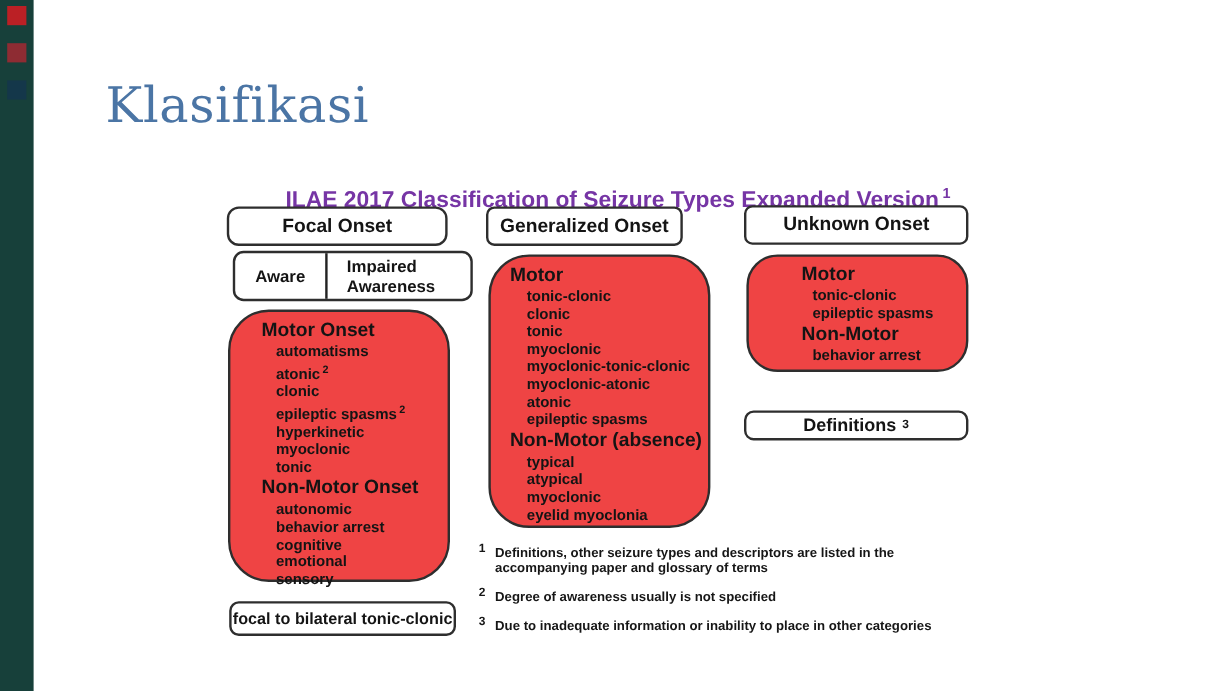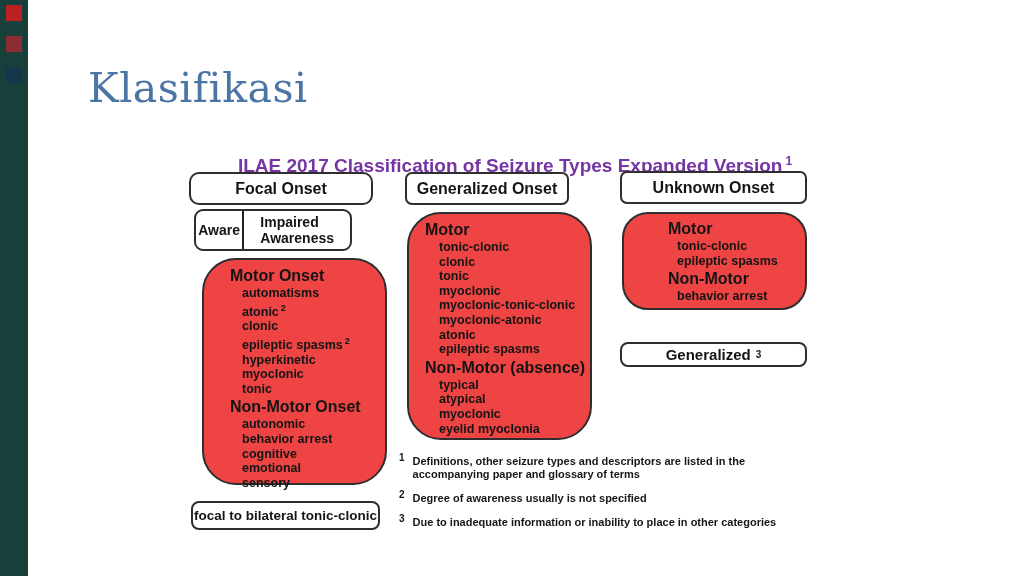--- a/index.html
+++ b/index.html
@@ -21,30 +21,30 @@
 
   
   .box{position:absolute;border:2px solid #2e2e2e;background:#fff;box-sizing:border-box;}
   .header-box{border-radius:7px;display:flex;align-items:center;justify-content:center;
               font-size:16px;font-weight:800;}
   #focalHeader{left:189px;top:172px;width:184px;height:33px;border-radius:10px;}
   #genHeader{left:405px;top:172px;width:164px;height:33px;}
   #unkHeader{left:620px;top:171px;width:187px;height:33px;}
 
   
-  .awareness-box{left:194px;top:209px;width:158px;height:42px;border-radius:9px;display:flex;}
+  .awareness-box{left:194px;top:209px;width:200px;height:42px;border-radius:9px;display:flex;}
   .aware-cell{width:75px;display:flex;align-items:center;justify-content:center;
               font-size:14px;font-weight:800;border-right:2px solid #222;}
   .impaired-cell{flex:1;display:flex;align-items:center;justify-content:center;text-align:left;
                  font-size:14px;font-weight:800;line-height:16px;padding:0 16px;}
 
   
   .round-box{background:#ef4444;}
   .focal-motor-box{left:190px;top:258px;width:185px;height:227px;border-radius:34px;
-                   padding:5px 6px 12px 26px;margin-left:12px;}
+                   padding:5px 6px 12px 26px;}
   .gen-box{left:407px;top:212px;width:185px;height:228px;border-radius:34px;
            padding:5px 2px 0 16px;}
   .unk-box{left:622px;top:212px;width:185px;height:98px;border-radius:26px;
            padding:4px 2px 0 44px;}
 
   .sec-title{font-size:16px;font-weight:800;line-height:21px;white-space:nowrap;}
   .sec-item{font-size:12.5px;font-weight:700;line-height:14.6px;margin-left:12px;white-space:nowrap;}
   .gen-box .sec-item{margin-left:14px;}
   .unk-box .sec-item{margin-left:9px;}
   .sec-item sup{font-size:9px;font-weight:800;margin-left:2px;}
@@ -127,21 +127,21 @@
 
   <div class="box round-box unk-box">
       <div class="sec-title">Motor</div>
       <div class="sec-item"><span>tonic-clonic</span></div>
       <div class="sec-item"><span>epileptic spasms</span></div>
       <div class="sec-title">Non-Motor</div>
       <div class="sec-item"><span>behavior arrest</span></div>
     </div>
 
   <div class="box small-box unclassified-box">
-    <span>Generalized</span>
+    <span>Definitions</span>
       <sup>3</sup>
   </div>
 
   <div class="footnotes" id="footnotes">
       <div class="footnote">
         <span class="fn-sup">1</span>
         <span class="fn-text">Definitions, other seizure types and descriptors are listed in the accompanying paper and glossary of terms</span>
       </div>
       <div class="footnote">
         <span class="fn-sup">2</span>

